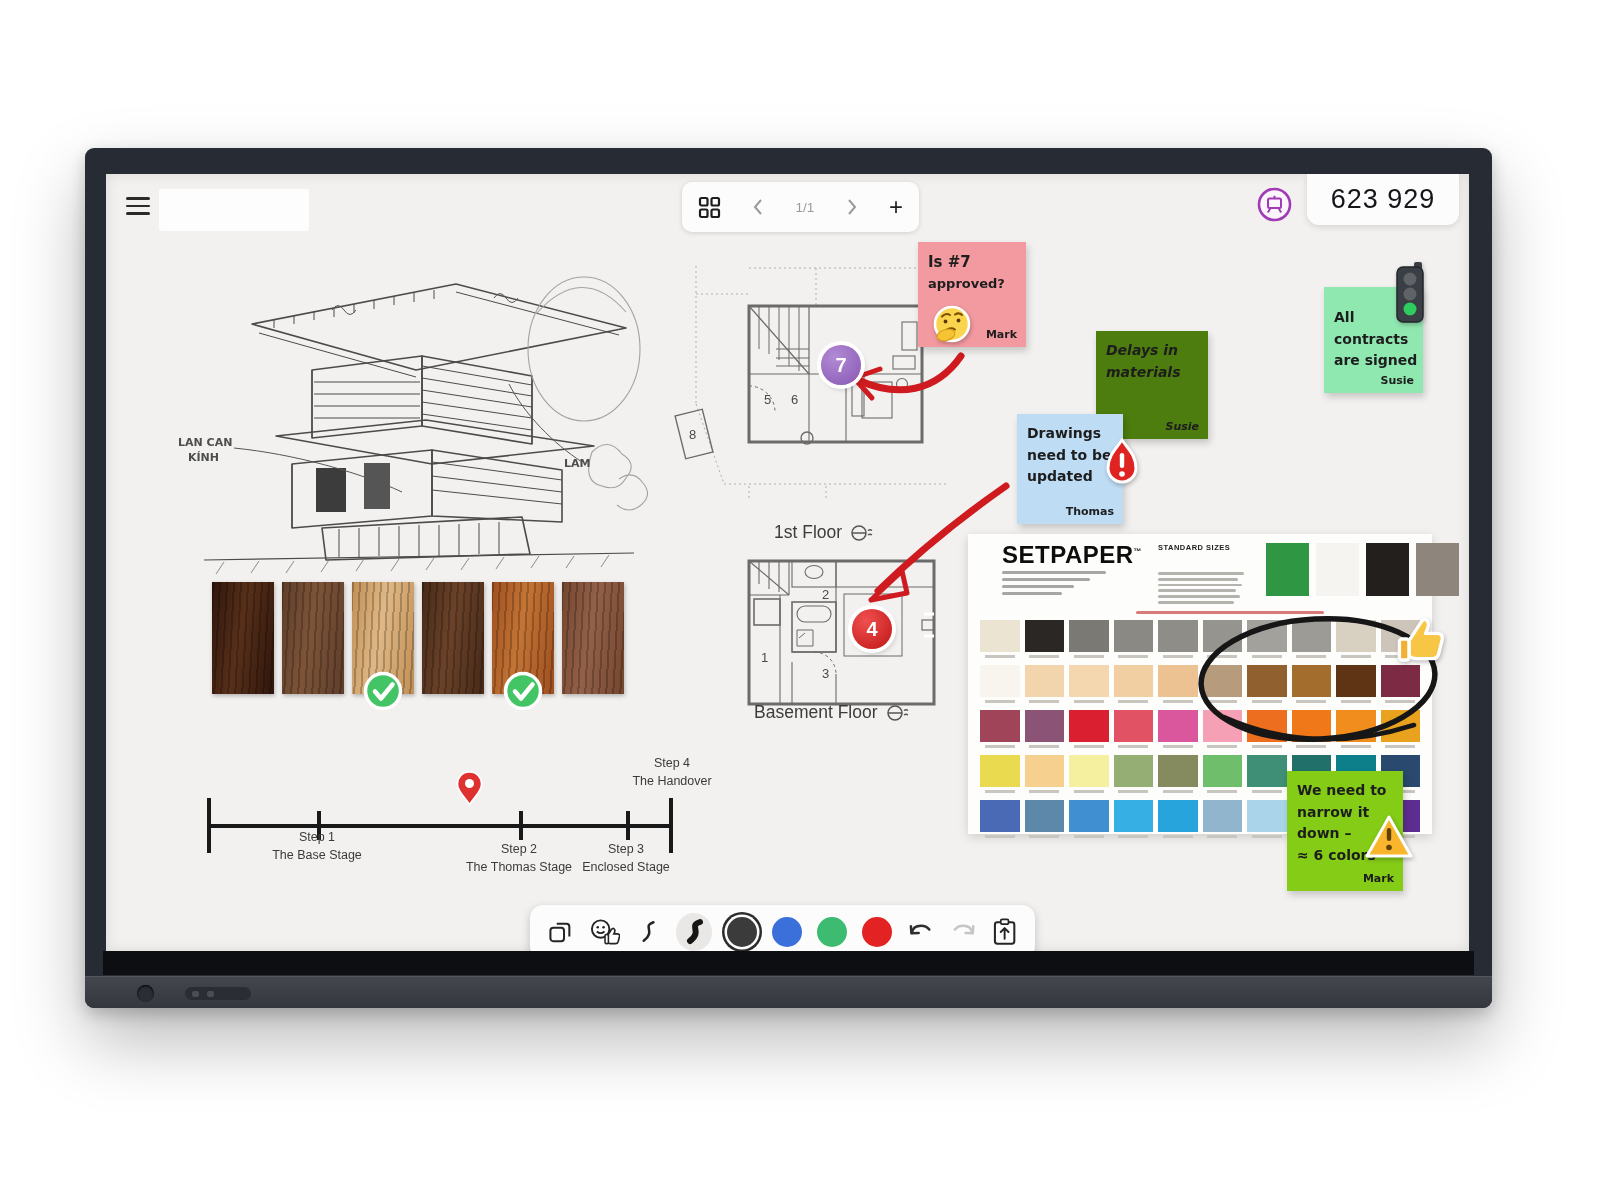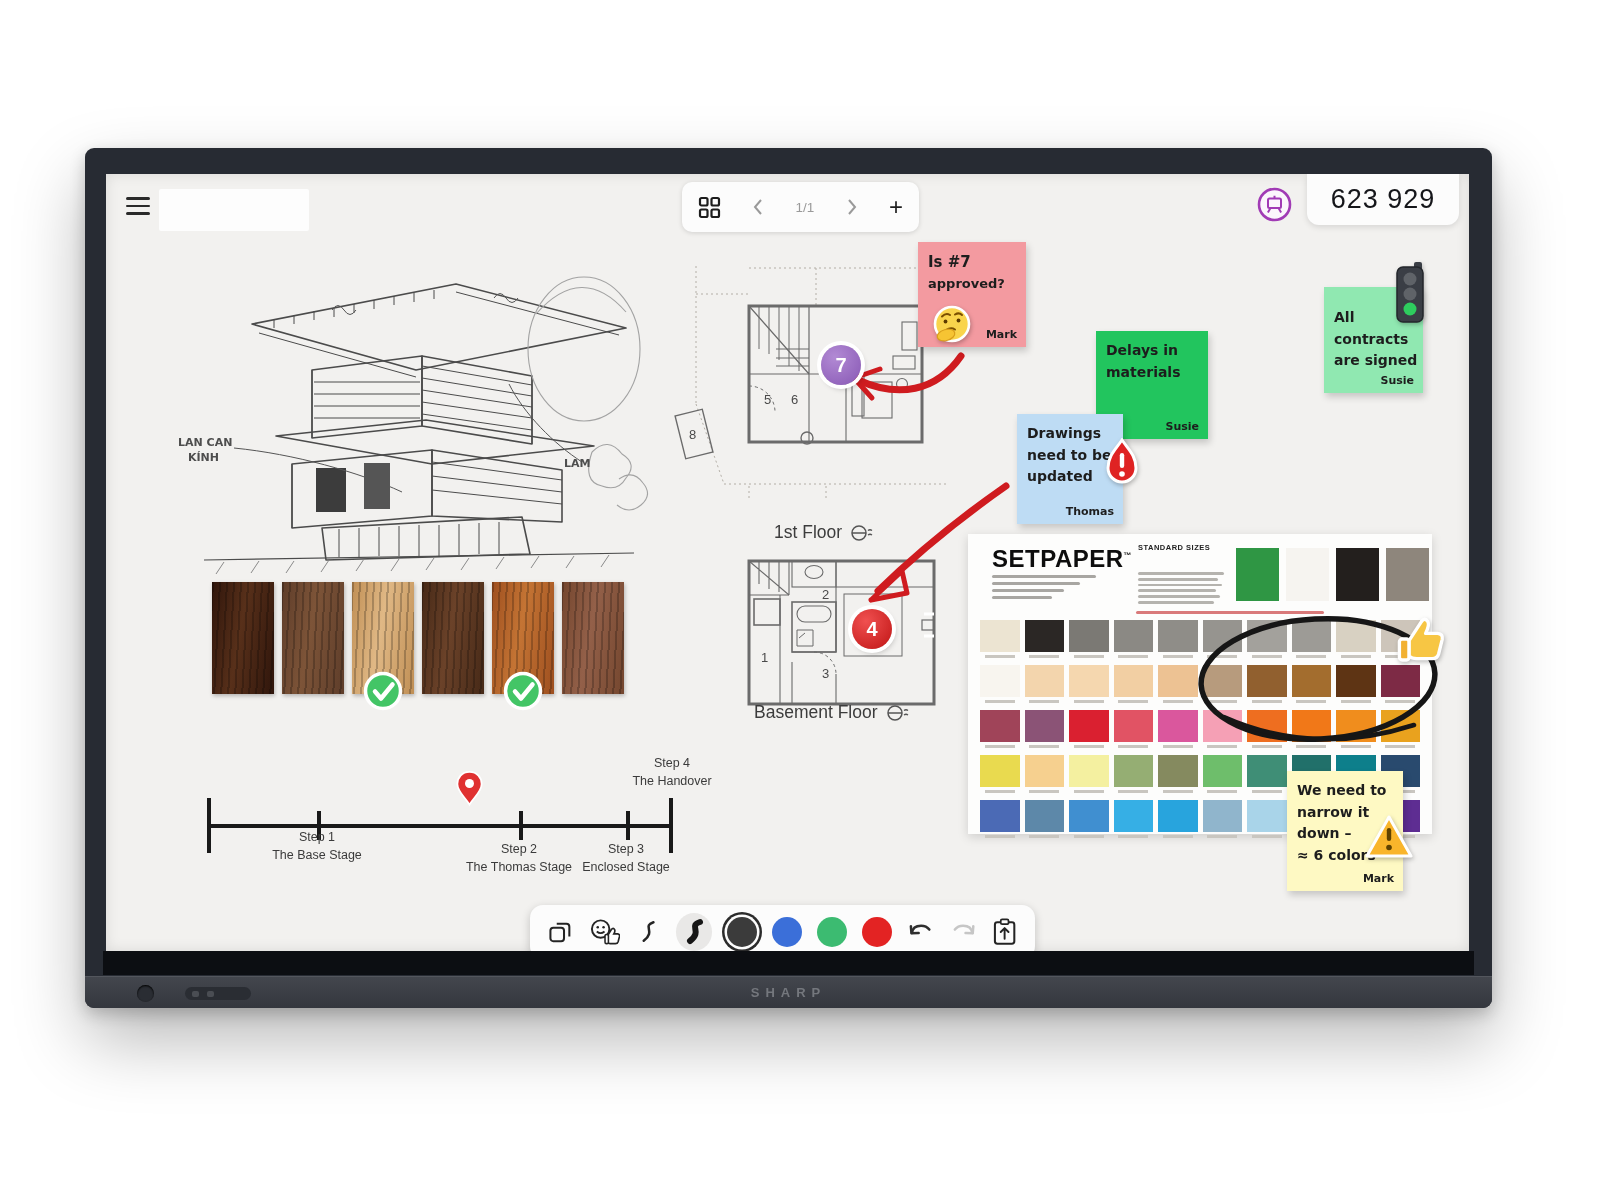--- a/index.html
+++ b/index.html
@@ -61,21 +61,21 @@
   #timeline .rail{position:absolute;left:0;top:62px;width:466px;height:3.5px;background:#191919}
   #timeline .tick{position:absolute;width:3.5px;background:#191919}
   .tick.end{top:36px;height:55px}
   .tick.mid{top:49px;height:29px}
   .tl-label{position:absolute;width:150px;text-align:center;font-size:12.5px;color:#3b3b3b;line-height:1.45}
   .tl-label b{font-weight:400;display:block}
   #pin{position:absolute;left:249px;top:8px;width:27px;height:37px;z-index:3}
 
   
   #setpaper{position:absolute;left:862px;top:360px;width:464px;height:300px;background:#fdfdfc;box-shadow:0 3px 10px rgba(0,0,0,.15);padding:9px 12px;z-index:2}
-  .sp-header{display:flex;align-items:center;gap:12px}
+  .sp-header{display:flex;align-items:flex-start;gap:22px}
   .sp-logo{width:42px;height:42px;border-radius:50%;margin-top:2px;
            background:radial-gradient(circle,#cf2031 0 32%,#fff 36% 50%,#cf2031 54% 100%)}
   .sp-titleblock{width:130px}
   .sp-title{font-weight:700;font-size:24px;letter-spacing:.5px;color:#0d0d0d;line-height:1}
   .sp-title sup{font-size:8px}
   .greek{height:3.5px;background:#a8a6a2;border-radius:2px;margin:3.5px 0}
   .g1{width:104px}.g2{width:88px}.g3{width:72px}.g4{width:60px}
   .sp-sizes{width:92px;margin-left:4px}
   .sp-sizes .t{font-size:7.5px;font-weight:700;color:#222;letter-spacing:.5px;margin-bottom:20px}
   .sp-sizes .greek{height:2.8px;margin:3px 0;background:#b5b3ae}
@@ -529,38 +529,38 @@
             <div class="paint-label"></div>
           </div>
         </div>
     </div>
 
     <div class="sticky" id="sticky-pink" style="background: rgb(243, 154, 160);">
       <div class="line" style="font-size:15px">Is #7</div>
       <div class="line" style="font-size:13px">approved?</div>
       <div class="author">Mark</div>
     </div>
-    <div class="sticky" id="sticky-delays" style="background: #22c55e;">
+    <div class="sticky" id="sticky-delays" style="background: #4d7c0f; font-style: italic;">
       <div class="line">Delays in</div>
       <div class="line">materials</div>
       <div class="author">Susie</div>
     </div>
     <div class="sticky" id="sticky-drawings" style="background: rgb(190, 220, 244);">
       <div class="line">Drawings</div>
       <div class="line">need to be</div>
       <div class="line">updated</div>
       <div class="author">Thomas</div>
     </div>
     <div class="sticky" id="sticky-contracts" style="background: rgb(144, 232, 177);">
       <div class="line">All</div>
       <div class="line">contracts</div>
       <div class="line">are signed</div>
       <div class="author">Susie</div>
     </div>
-    <div class="sticky" id="sticky-narrow" style="background: #fef9c3;">
+    <div class="sticky" id="sticky-narrow" style="background: #84cc16;">
       <div class="line">We need to</div>
       <div class="line">narrow it</div>
       <div class="line">down –</div>
       <div class="line">≈ 6 colors</div>
       <div class="author">Mark</div>
     </div>
 
     <svg class="sticker" style="left:825px;top:129px" width="42" height="42" viewBox="0 0 42 42">
       <circle cx="21" cy="21" r="17" fill="#f9d44c" stroke="#fff" stroke-width="2.6"></circle>
       <g fill="none" stroke="#7a4f00" stroke-width="2" stroke-linecap="round">
@@ -658,15 +658,14 @@
 
   </div>
 
   <div class="black-strip"></div>
   <div class="chin">
     <div class="power-btn"></div>
     <div class="sensor">
         <i></i>
         <i></i>
       </div>
-    <div class="brand">SHARP</div>
   </div>
 </div>
 
 </body></html>

